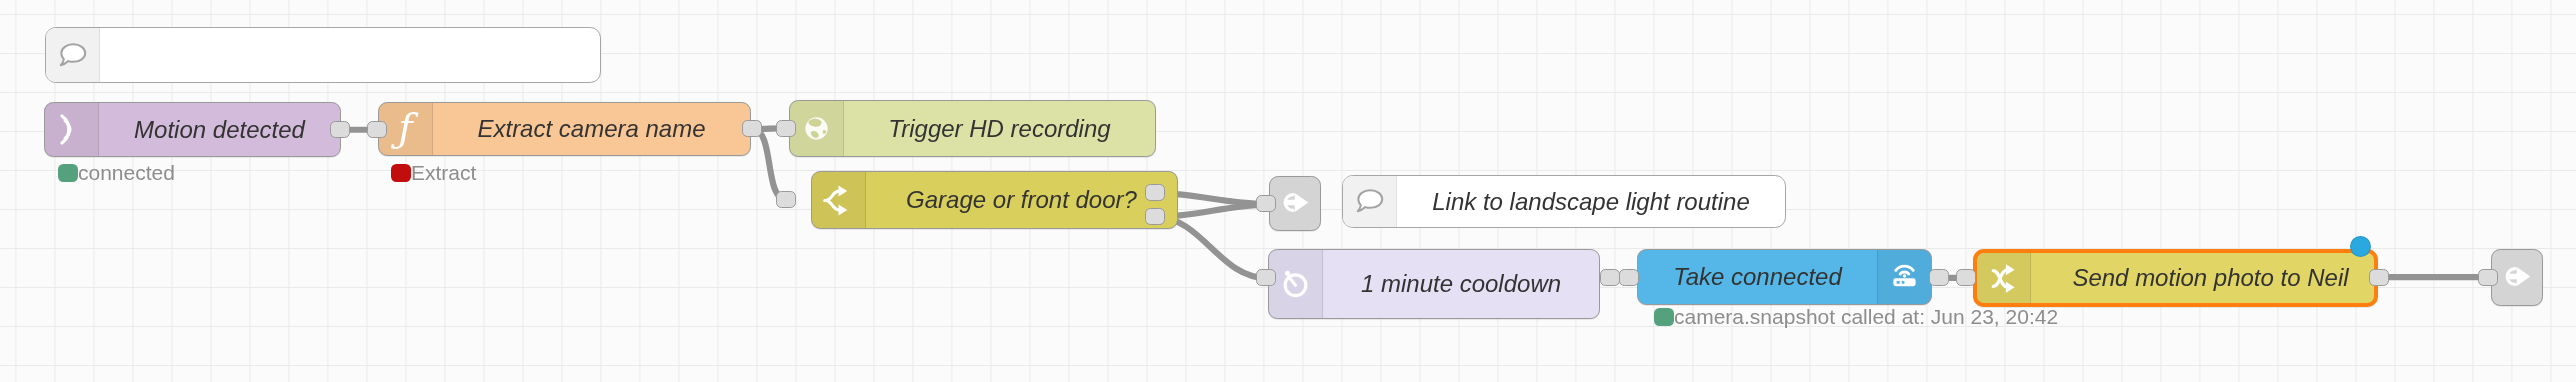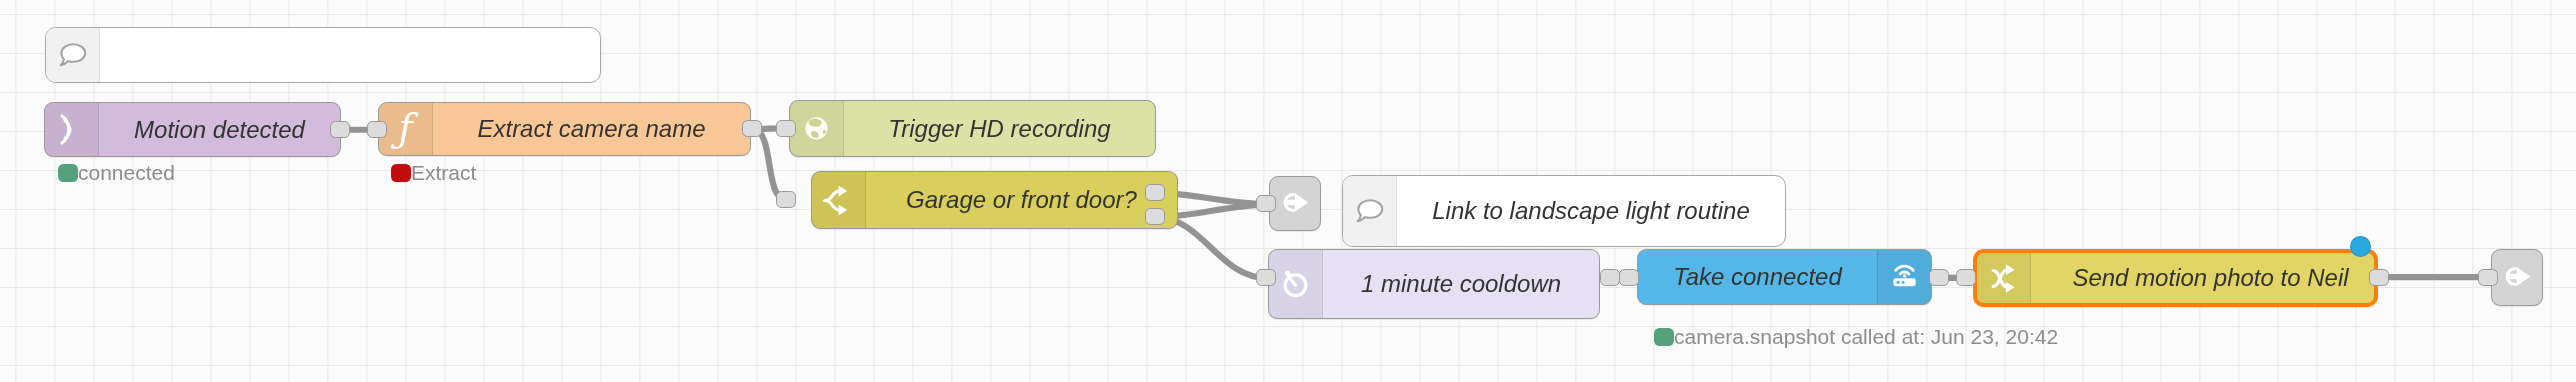--- a/index.html
+++ b/index.html
@@ -178,21 +178,21 @@
   <div class="link-node" style="left: 1269px; top: 176px; width: 52px; height: 55px; background-color: rgb(212, 212, 212);">
     <span>
       <svg width="35" height="35" viewBox="0 0 44 44">
         <path d="M19 12 A10 10 0 0 0 19 32" stroke="#ffffff" stroke-width="4" fill="none" stroke-linecap="round"></path>
         <rect x="11" y="18.5" width="13" height="7" fill="#ffffff"></rect>
         <polygon points="21,10 38,22 21,34" fill="#ffffff"></polygon>
       </svg>
     </span>
   </div>
 
-  <div class="comment" style="left:1342px; top:175px; width:444px; height:72px;">
+  <div class="comment" style="left:1342px; top:175px; width:444px; height:53px;">
     <div class="icon-sec">
       <svg width="35" height="35" viewBox="0 0 44 44">
         <path d="M23 8 c8.5 0 15 4.7 15 11 s-6.5 11 -15 11 c-2.3 0 -4.5 -.35 -6.4 -1 C14 31.6 10.5 33.6 7.2 34.2 c2.2 -2.2 3.6 -5 4 -7.6 C8.9 24.6 8 22.4 8 19 8 12.7 14.5 8 23 8 z" fill="#ffffff" stroke="#a3a3a3" stroke-width="2.5" stroke-linejoin="round"></path>
       </svg>
     </div>
     <div class="label">Link to landscape light routine</div>
   </div>
 
   <div class="node" style="left: 1268px; top: 249px; width: 332px; height: 70px; background-color: rgb(230, 224, 245);">
     <div class="icon-sec">
@@ -213,21 +213,21 @@
           <path d="M11 13 A14 14 0 0 1 33 13"></path>
           <path d="M16.5 17.5 A7.5 7.5 0 0 1 27.5 17.5"></path>
         </g>
         <circle cx="22" cy="20" r="2.2" fill="#ffffff"></circle>
         <rect x="8" y="23" width="28" height="10" rx="3" fill="#ffffff"></rect>
         <rect x="12" y="26.3" width="4" height="3.6" fill="#55b7e7"></rect>
         <rect x="18.5" y="26.3" width="3.4" height="3.6" fill="#55b7e7"></rect>
       </svg>
     </div>
   </div>
-  <div class="status" style="left:1654px; top:326px;">
+  <div class="status" style="left:1654px; top:306px;">
     <div class="dot" style="background-color: rgb(85, 161, 125);"></div>
     <div class="stext">camera.snapshot called at: Jun 23, 20:42</div>
   </div>
 
   <div class="node selected" style="left: 1973px; top: 249px; width: 405px; height: 58px; background-color: rgb(224, 213, 101); border-color: rgb(255, 127, 14); gap: 16px;">
     <div class="icon-sec" style="border-radius:6.2px 0 0 6.2px;">
       <svg width="35" height="35" viewBox="0 0 44 44">
         <g stroke="#ffffff" stroke-width="4" fill="none" stroke-linecap="round">
           <path d="M9 32 C18 32 17 12 27 11"></path>
           <path d="M9 12 C18 12 17 32 27 33"></path>

